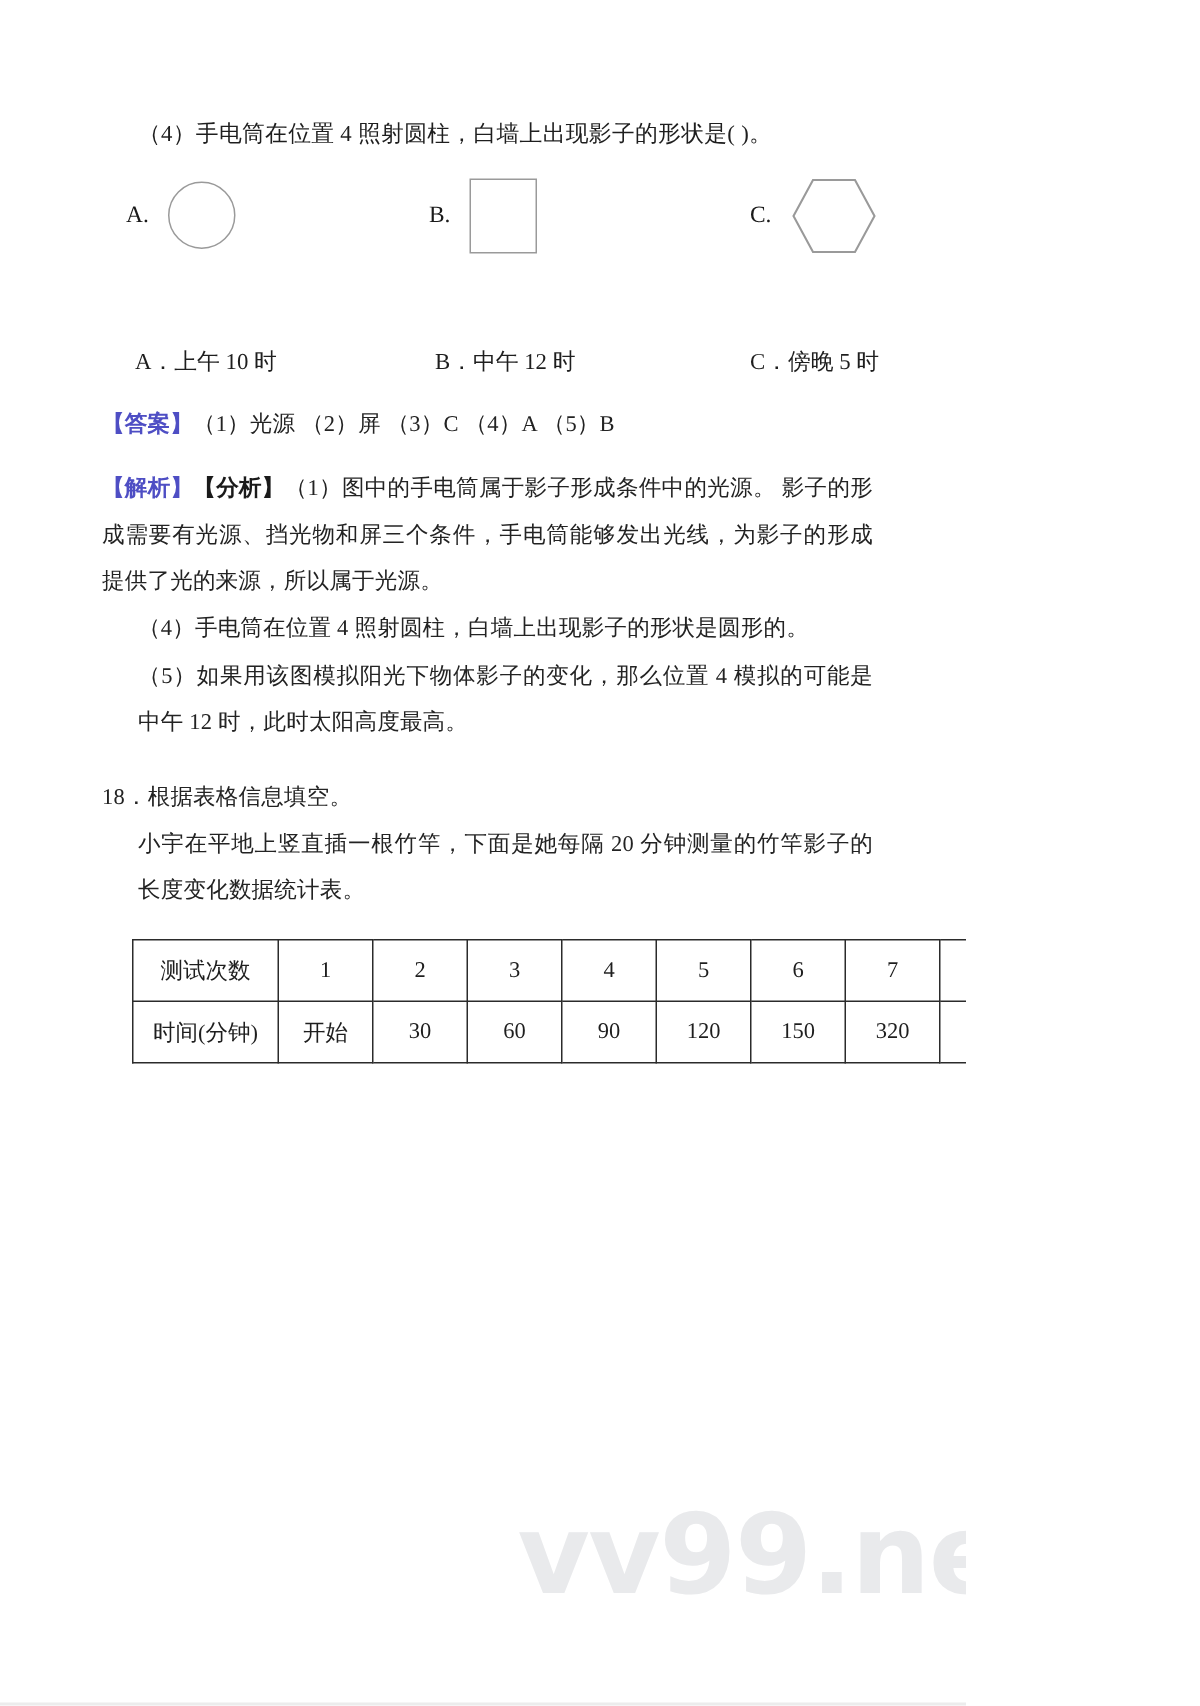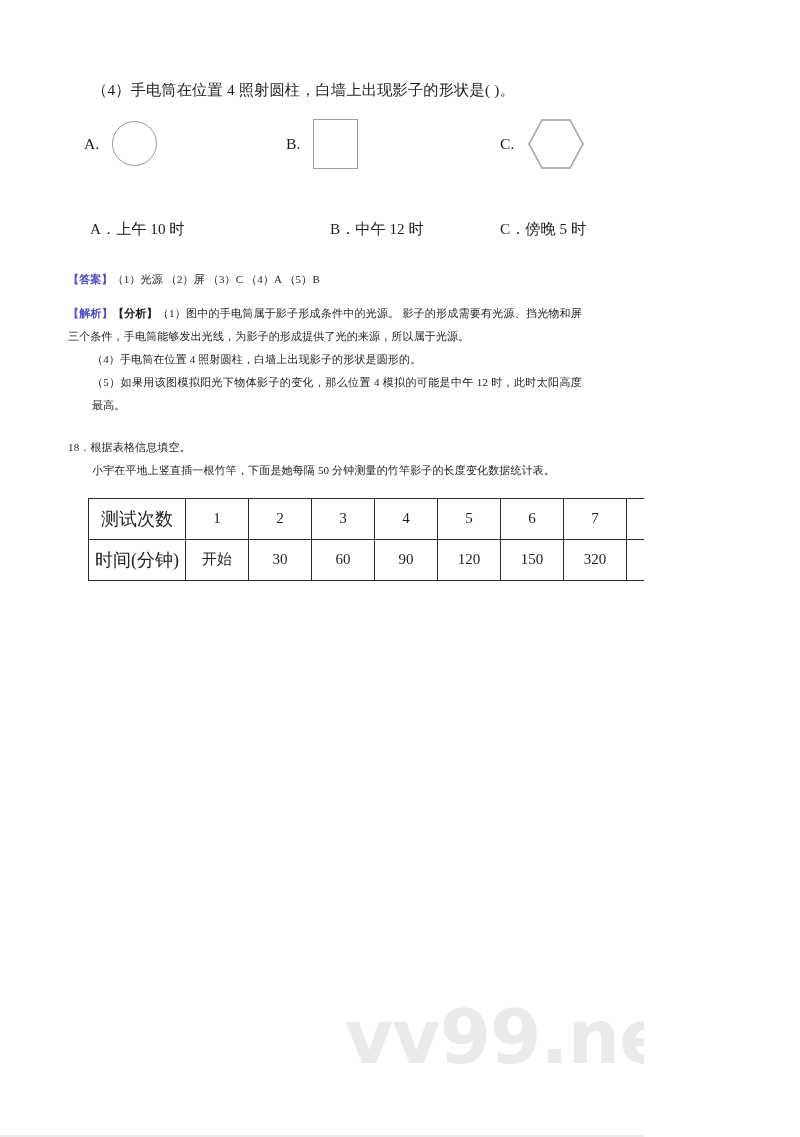--- a/index.html
+++ b/index.html
@@ -36,21 +36,21 @@
     line-height: 1.55;
     letter-spacing: 0.2px;
     color: #1e1e1e;
     margin: 0;
   }
   .indent {
     text-indent: 0;
     padding-left: 24px;
   }
   .para {
-    font-size: 11px;
+    font-size: 15px;
     line-height: 2.08;
     letter-spacing: 0.15px;
     color: #232323;
     margin: 0;
     text-align: justify;
     text-justify: inter-ideograph;
   }
   .para-indent {
     padding-left: 24px;
   }
@@ -101,21 +101,21 @@
   }
 
   
   .text-choice-row {
     position: relative;
     height: 34px;
     margin-top: 16px;
   }
   .text-choice {
     position: absolute;
-    top: 4px;
+    top: 16px;
     font-size: 15.2px;
     color: #1e1e1e;
     white-space: nowrap;
   }
 
   
   .gap-s  { height: 12px; }
   .gap-m  { height: 19px; }
 
   
@@ -134,21 +134,21 @@
     height: 40px;
     text-align: center;
     vertical-align: middle;
     font-size: 15px;
     color: #1e1e1e;
     padding: 0 2px;
     font-family: "Liberation Serif", "DejaVu Serif", serif;
   }
   table.data-table td.rowhead {
     width: 92px;
-    font-size: 18px;
+    font-size: 15px;
   }
   table.data-table td.datacell {
     width: 58px;
   }
 
   
   .watermark {
     position: absolute;
     left: 345px;
     top: 1000px;
@@ -196,21 +196,21 @@
         </span>
       </div>
 
     </div>
 
     <div class="gap-m"></div>
 
 
     <div class="text-choice-row">
       <span class="text-choice" style="left: 22px;">A．上午 10 时</span>
-      <span class="text-choice" style="left: 222px; margin-left: 40px;">B．中午 12 时</span>
+      <span class="text-choice" style="left: 222px;">B．中午 12 时</span>
       <span class="text-choice" style="left: 432px;">C．傍晚 5 时</span>
     </div>
 
     <div class="gap-m"></div>
 
     <p class="para">
       <span class="tag-blue">【答案】</span><span>（1）光源  （2）屏  （3）C  （4）A  （5）B</span>
     </p>
 
     <div class="gap-s"></div>
@@ -222,21 +222,21 @@
 
 
     <p class="para para-indent">（4）手电筒在位置 4 照射圆柱，白墙上出现影子的形状是圆形的。</p>
 
     <p class="para para-indent">（5）如果用该图模拟阳光下物体影子的变化，那么位置 4 模拟的可能是中午 12 时，此时太阳高度最高。</p>
 
     <div class="gap-m"></div>
 
     <p class="para">18．根据表格信息填空。</p>
 
-    <p class="para para-indent">小宇在平地上竖直插一根竹竿，下面是她每隔 50 分钟测量的竹竿影子的长度变化数据统计表。</p>
+    <p class="para para-indent">小宇在平地上竖直插一根竹竿，下面是她每隔 20 分钟测量的竹竿影子的长度变化数据统计表。</p>
 
     <div class="table-wrap">
       <table class="data-table">
         <tbody>
           <tr>
             <td class="rowhead">测试次数</td>
             <td class="datacell">1</td>
             <td class="datacell">2</td>
             <td class="datacell">3</td>
             <td class="datacell">4</td>

